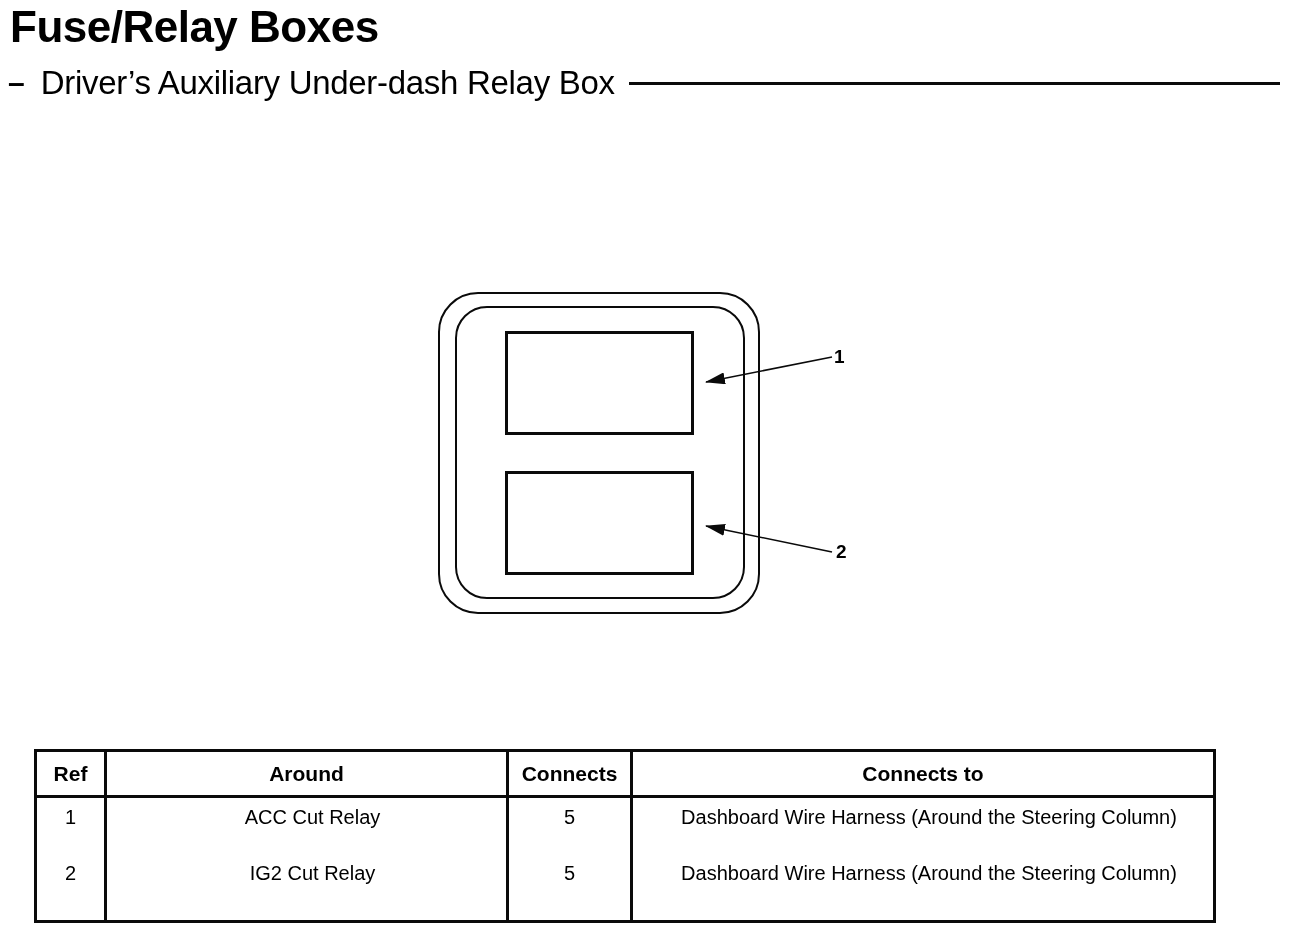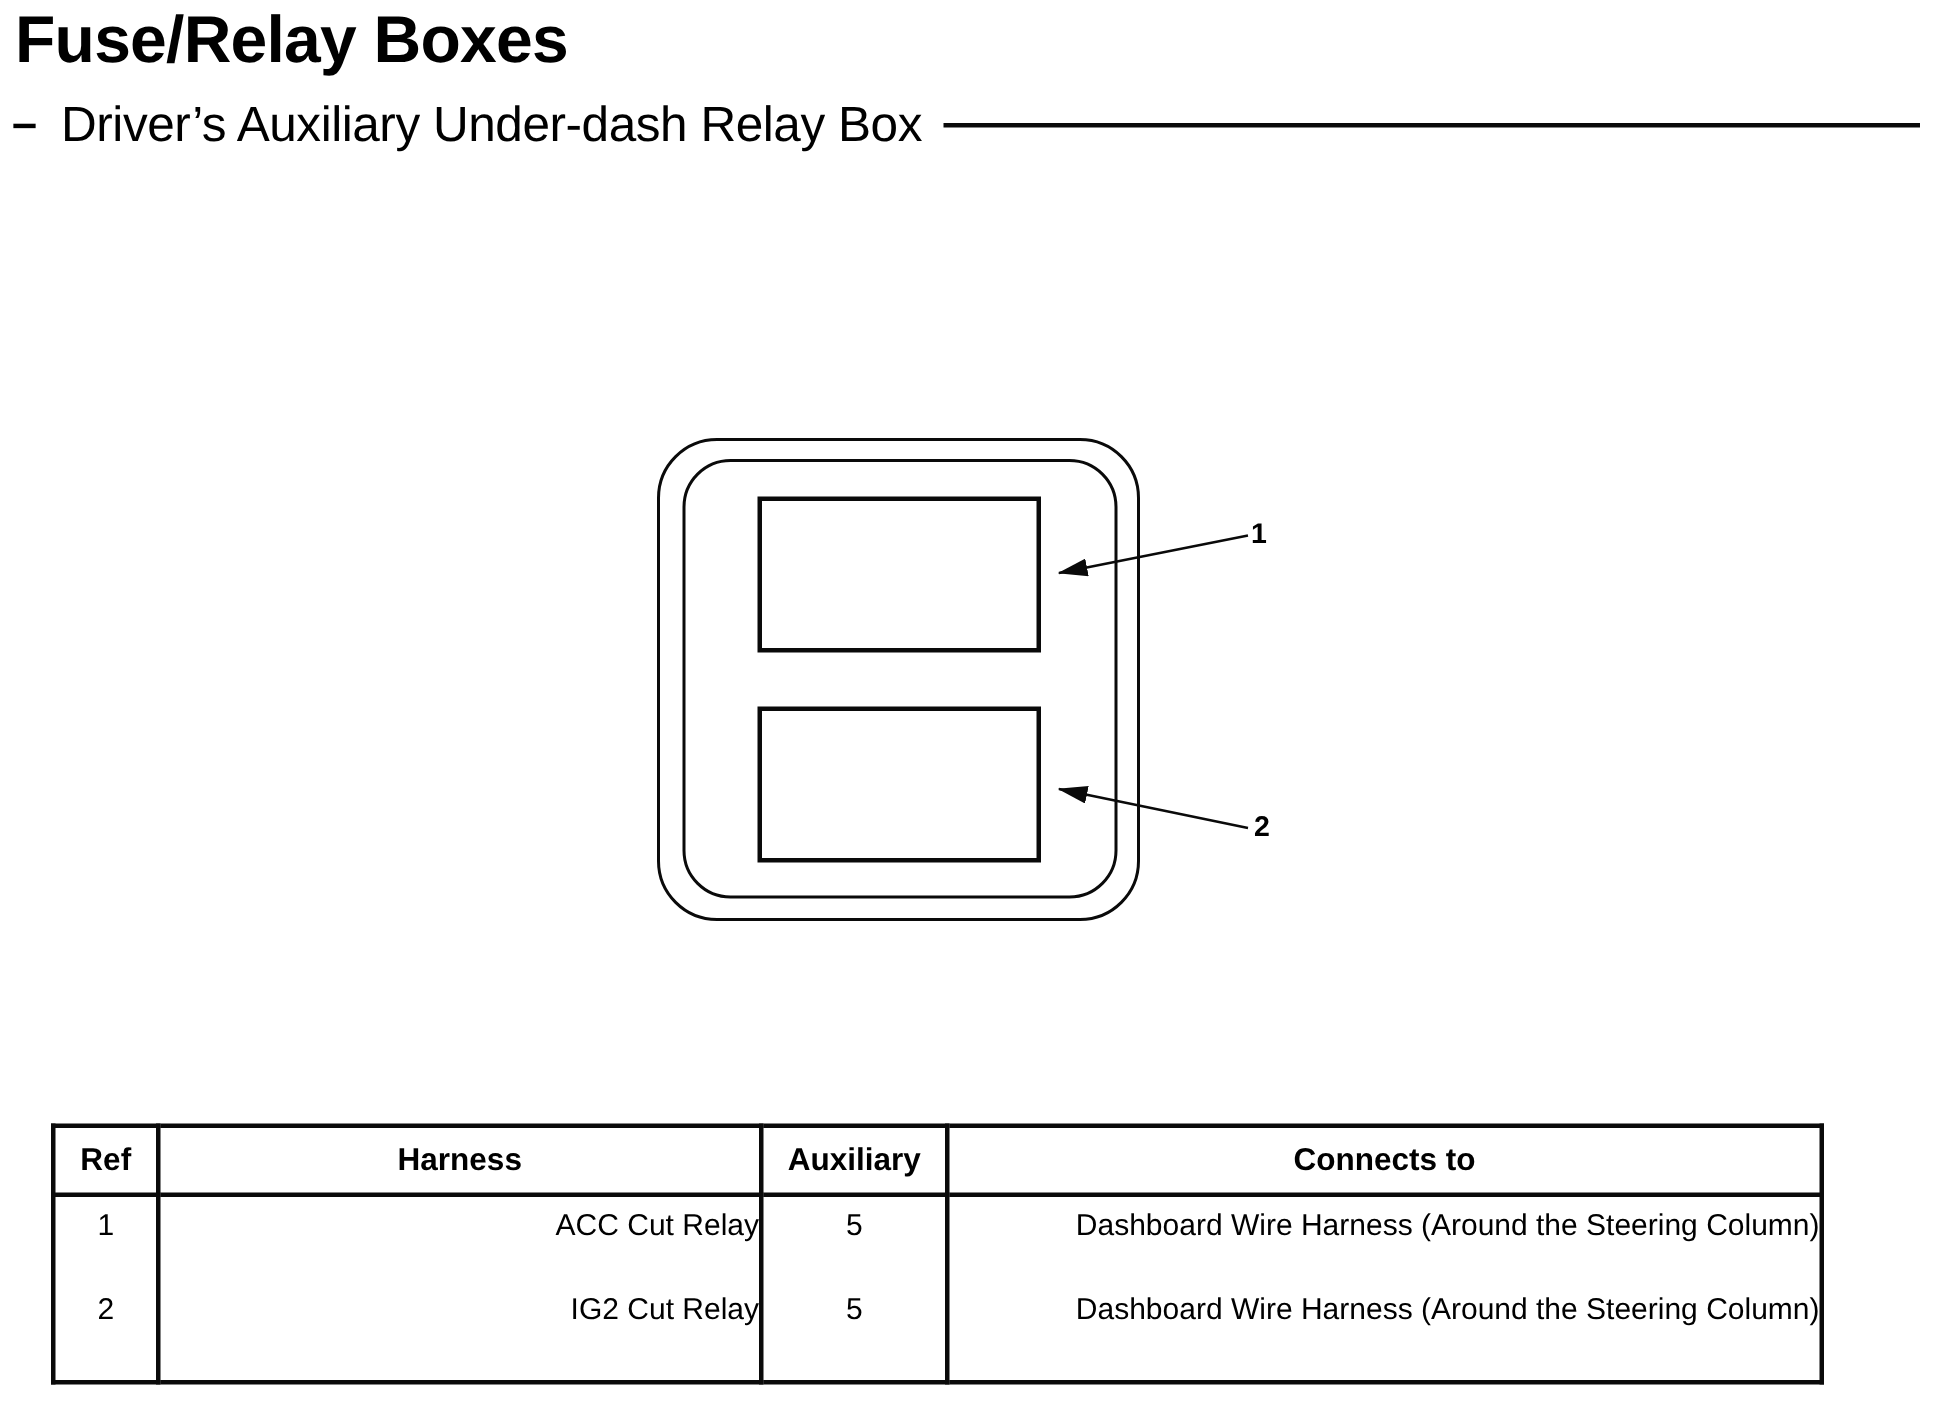--- a/index.html
+++ b/index.html
@@ -148,21 +148,21 @@
   .index-table tbody td {
     border-top: none;
     border-bottom: none;
     font-size: 20px;
     vertical-align: top;
     padding-top: 8px;
   }
   .index-table tbody tr.row-1 td { height: 48px; }
   .index-table tbody tr.row-2 td { height: 58px; border-bottom: 3px solid #0a0a0a; }
   .index-table td.cell-center { text-align: center; }
-  .index-table td.cell-text   { text-align: right; padding-left: 12px; }
+  .index-table td.cell-text   { text-align: center; padding-left: 12px; }
 </style>
 </head>
 <body>
 
 <div class="page">
 
   <div class="doc-title">Fuse/Relay Boxes</div>
 
   <div class="subtitle-row">
     <span class="subtitle-dash">–</span>
@@ -194,22 +194,22 @@
   <table class="index-table">
     <colgroup>
       <col class="c-ref">
         <col class="c-socket">
         <col class="c-cavities">
         <col class="c-connects">
     </colgroup>
     <thead>
       <tr>
         <th>Ref</th>
-        <th>Harness</th>
-        <th>Auxiliary</th>
+        <th>Around</th>
+        <th>Connects</th>
         <th>Connects to</th>
       </tr>
     </thead>
     <tbody>
       <tr class="row-1">
         <td class="cell-center">1</td>
         <td class="cell-text">ACC Cut Relay</td>
         <td class="cell-center">5</td>
         <td class="cell-text">Dashboard Wire Harness (Around the Steering Column)</td>
       </tr>

